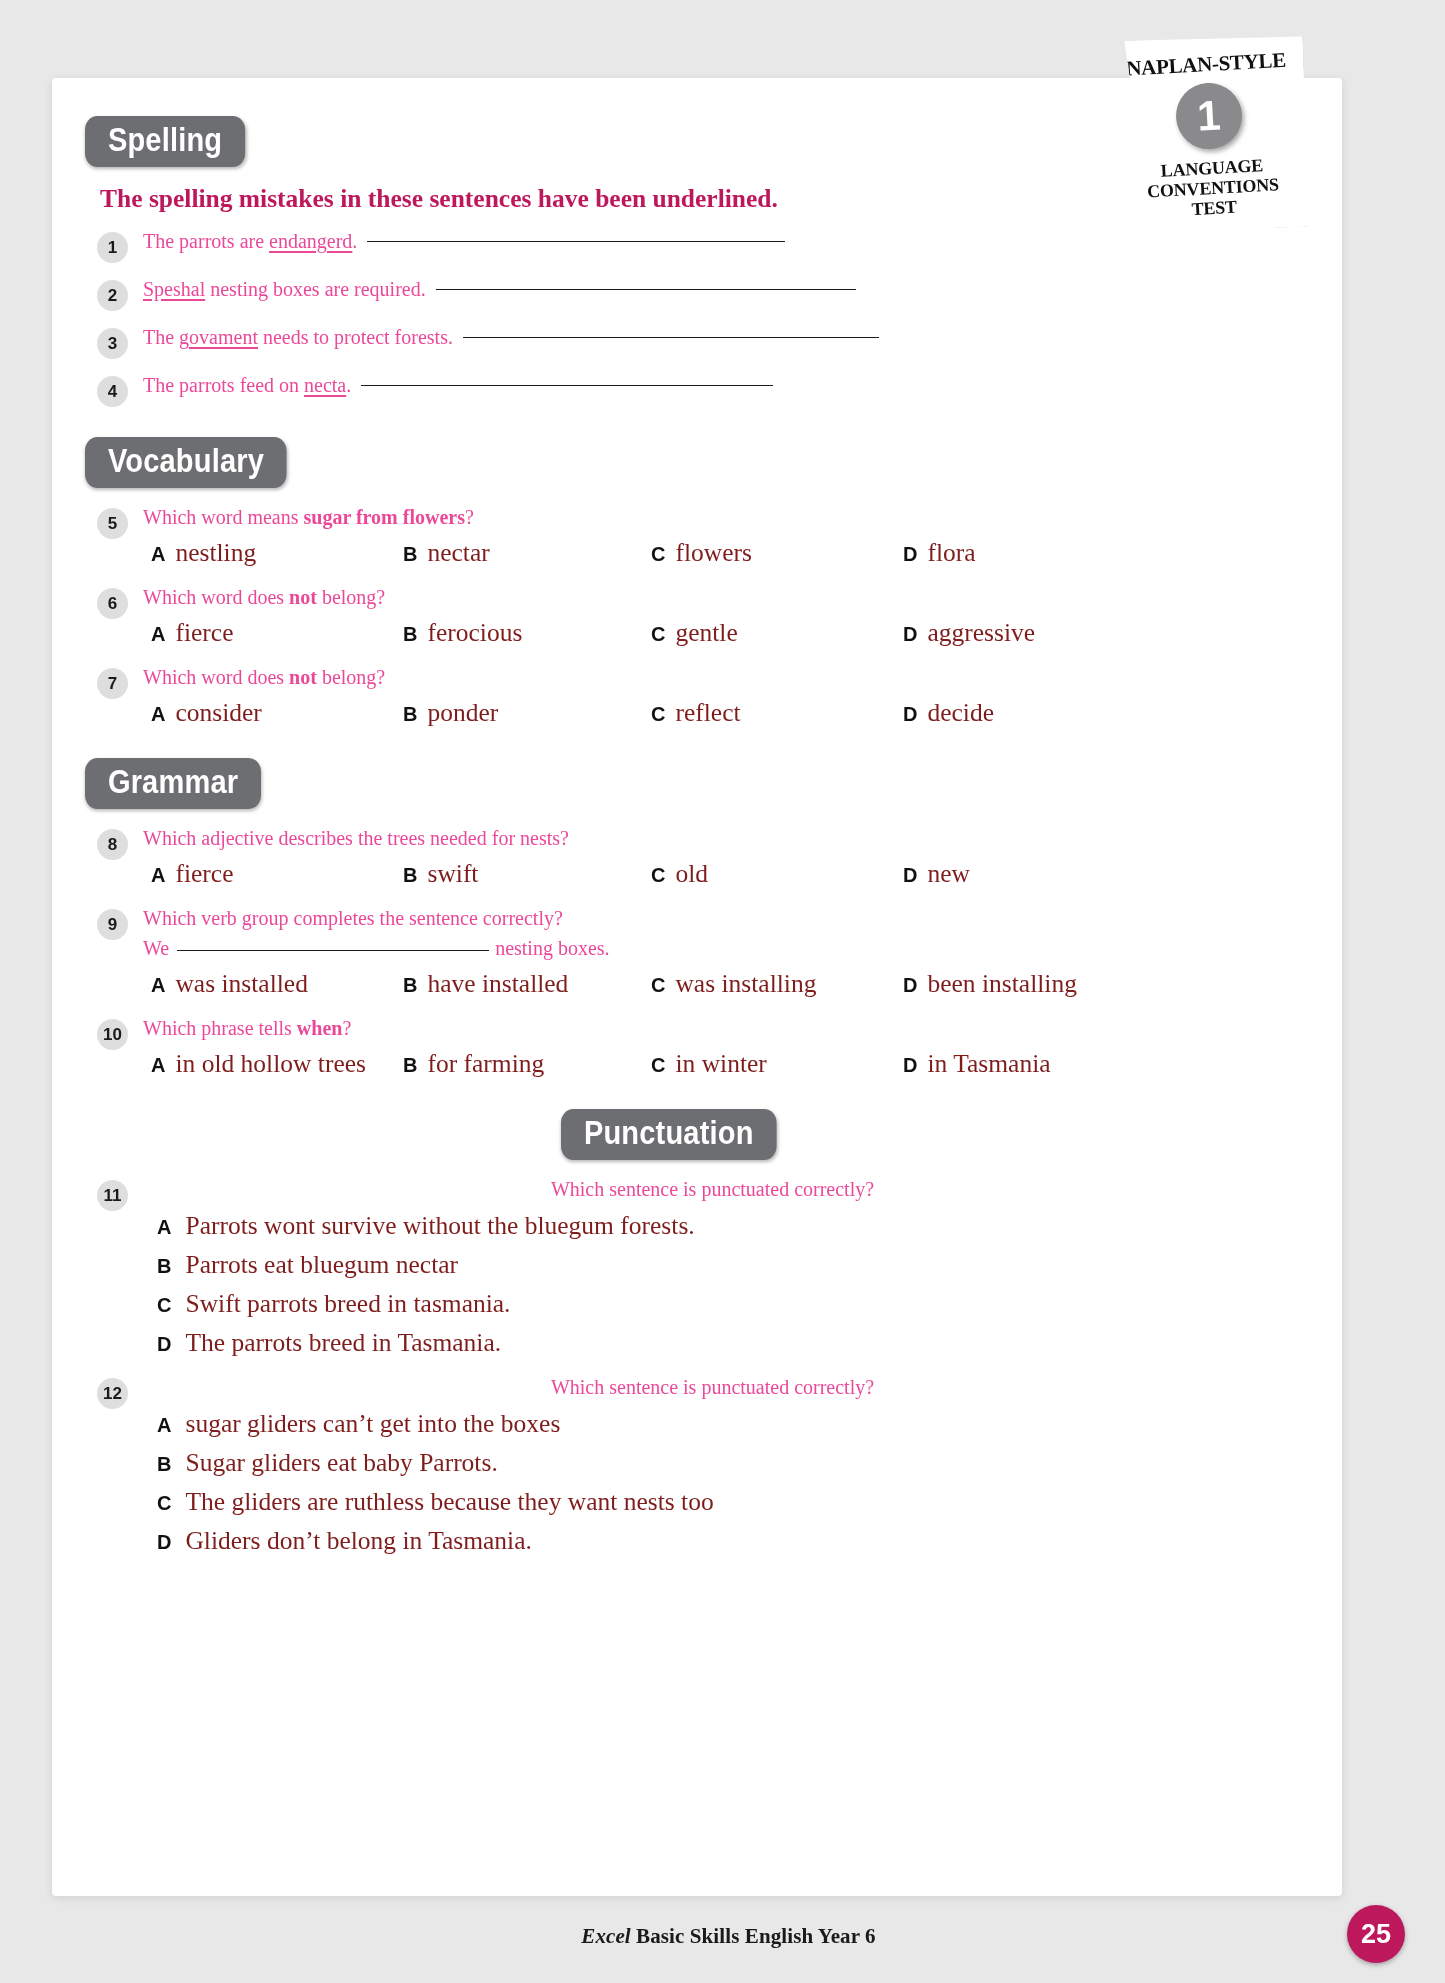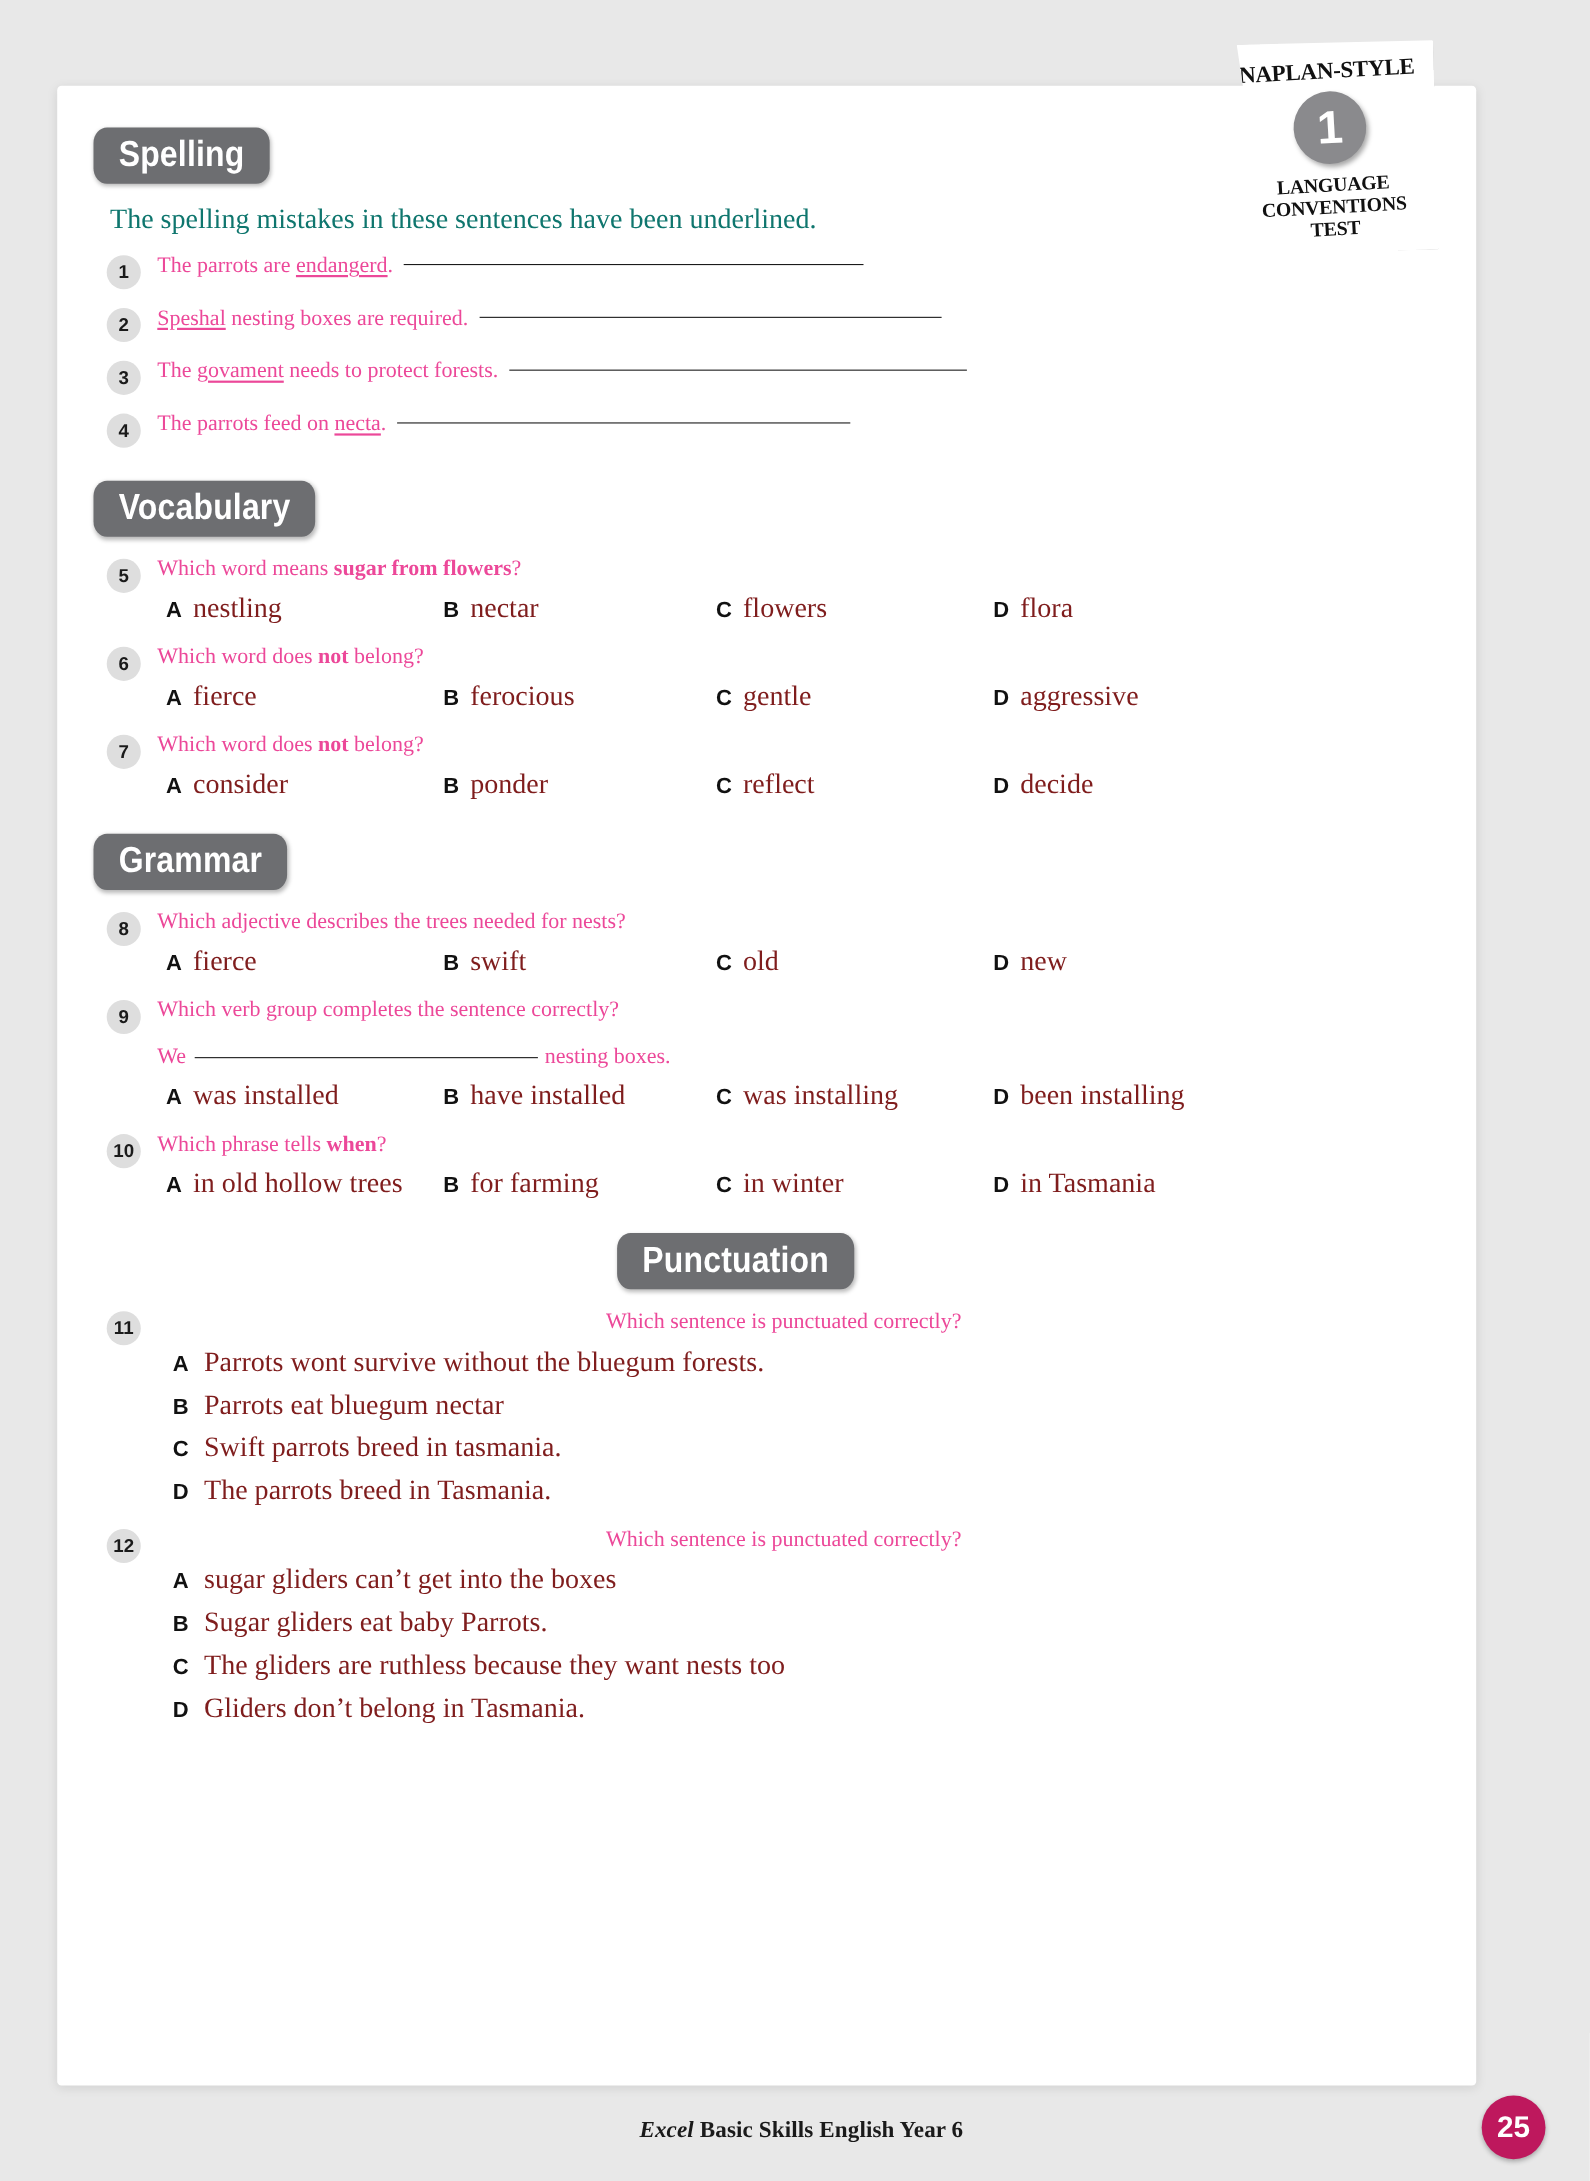--- a/index.html
+++ b/index.html
@@ -114,21 +114,22 @@
   .sec-spelling   { margin-top: 4px; }
   .sec-vocabulary { margin-top: 30px; }
   .sec-grammar    { margin-top: 30px; }
   .sec-punctuation{ margin-top: 30px; text-align: center; }
 
   
   .intro {
     margin: 16px 0 6px 15px;
     font-size: 25.5px;
     line-height: 1.26;
-    color: #0f766e;
+    color: #be185d;
+    font-weight: bold;
   }
 
   
   .q {
     display: flex;
     align-items: flex-start;
     margin-top: 13px;
   }
   .qnum {
     flex: 0 0 auto;
@@ -404,21 +405,21 @@
             </div>
           </div>
         </div>
       </div>
 
       <div class="q-block">
         <div class="q">
           <div class="qnum">9</div>
           <div class="qbody">
             <div class="qtext"><span>Which verb group completes the sentence correctly?</span><b></b><span></span></div>
-            <div class="qtext" style="margin-top:16px"><span>We</span><span class="blank-inline"></span><span>nesting boxes.</span></div>
+            <div class="qtext" style="margin-top:4px"><span>We</span><span class="blank-inline"></span><span>nesting boxes.</span></div>
             <div class="opts opts-grid">
               <div class="opt">
                   <span class="opt-letter">A</span>
                   <span class="opt-text">was installed</span>
                 </div>
               <div class="opt">
                   <span class="opt-letter">B</span>
                   <span class="opt-text">have installed</span>
                 </div>
               <div class="opt">

